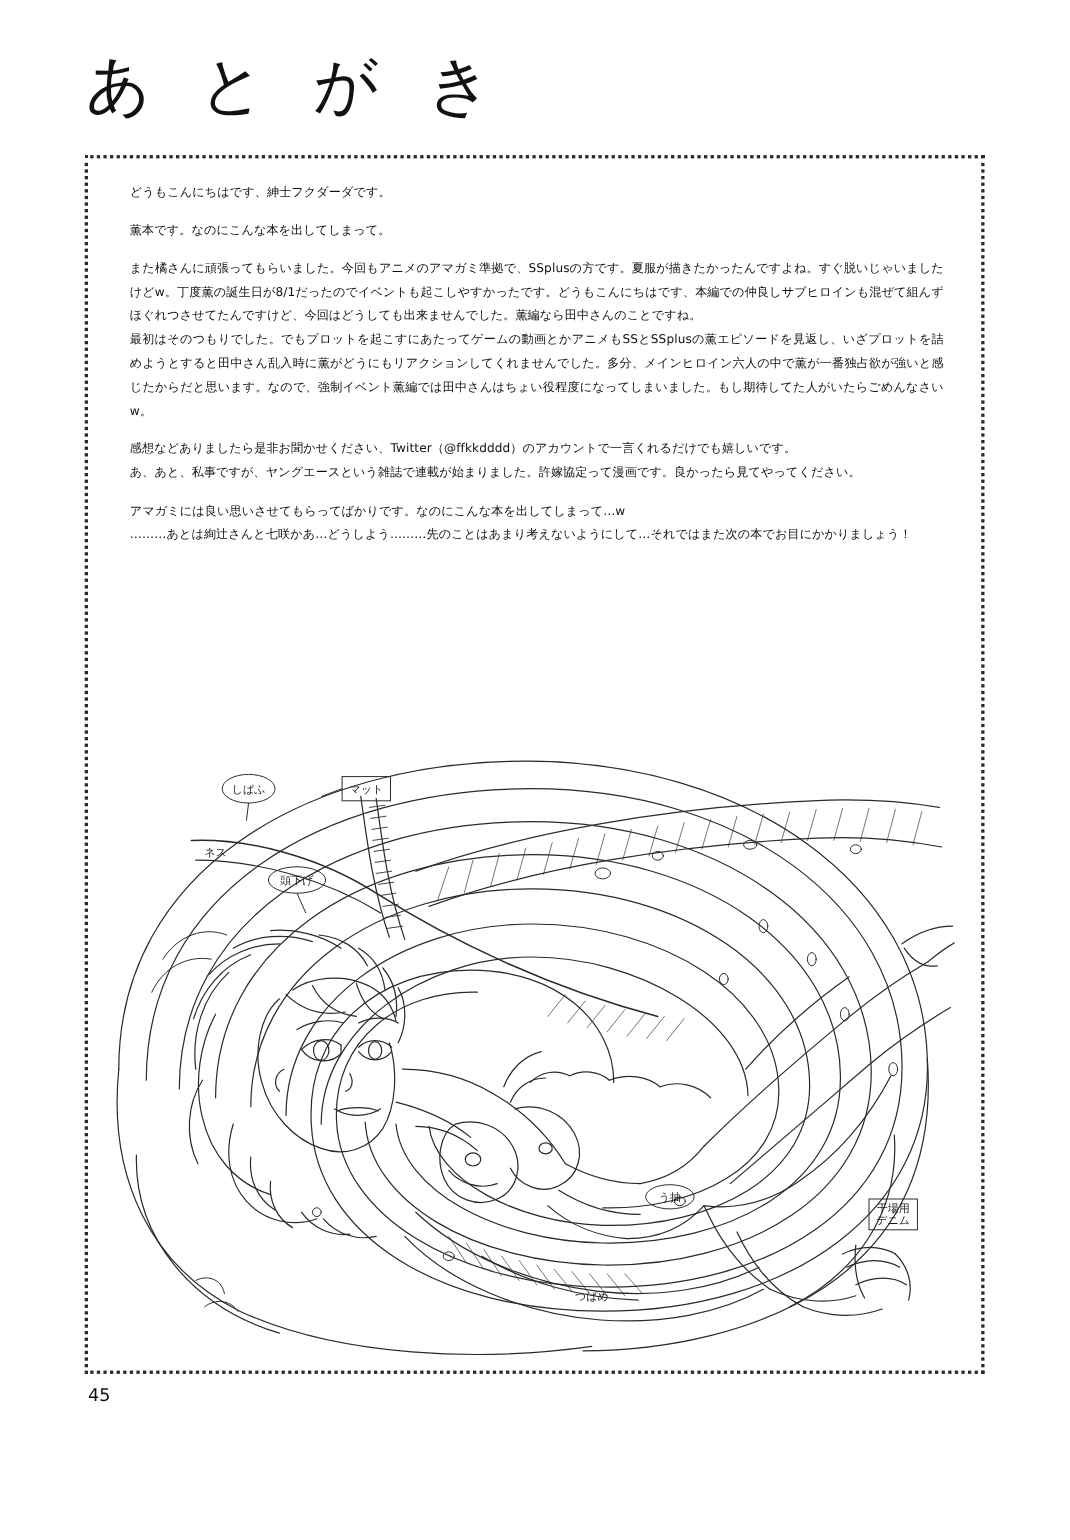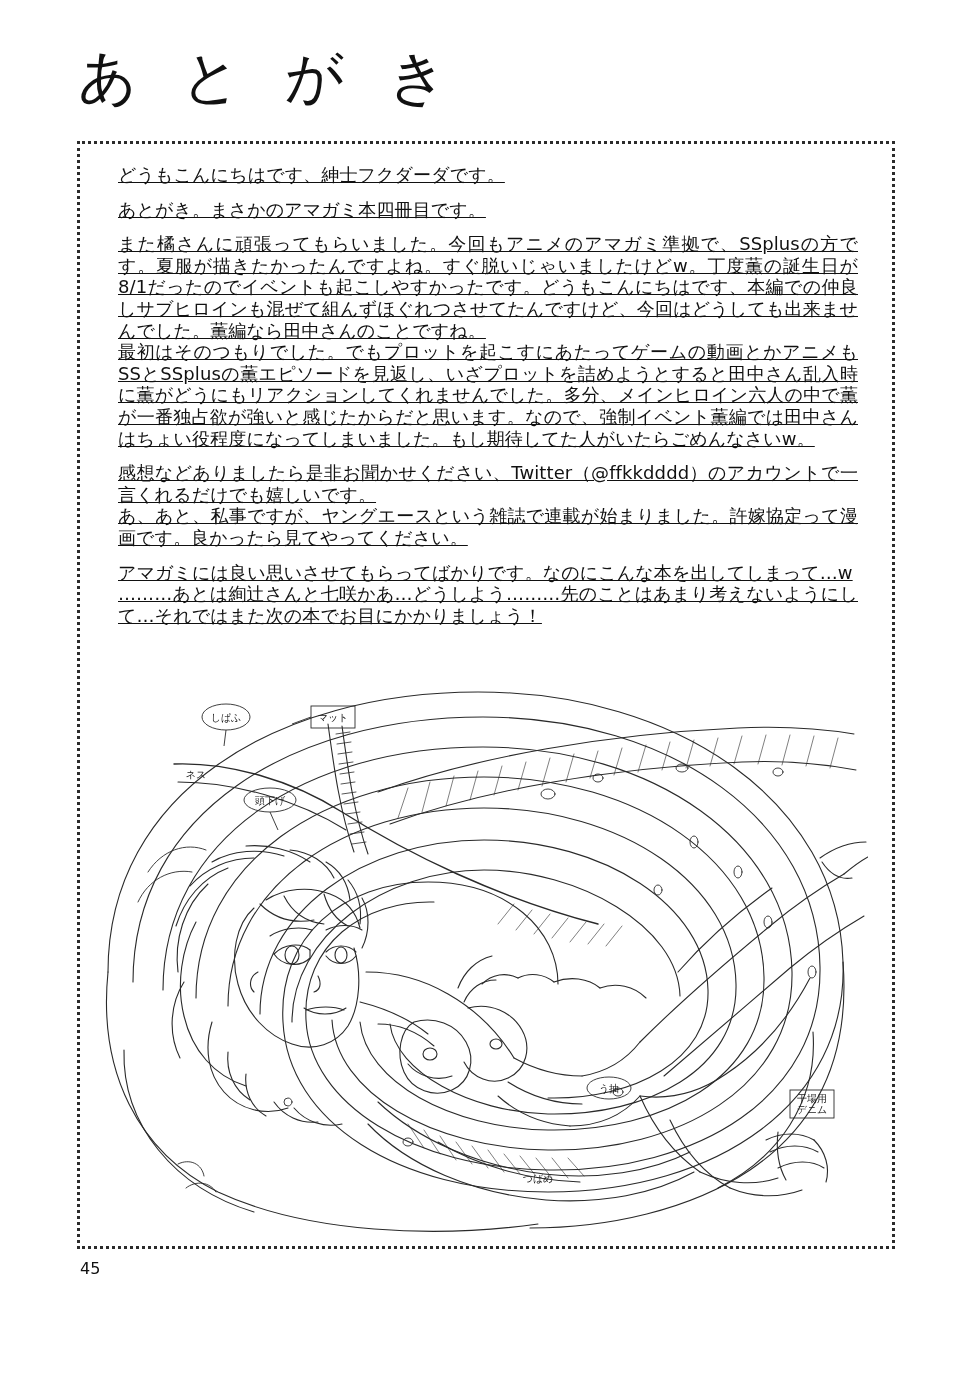--- a/index.html
+++ b/index.html
@@ -57,26 +57,25 @@
     border: 1px solid #ffffff;
     box-sizing: border-box;
   }
 
   
   .afterword {
     position: absolute;
     left: 118px;
     top: 164px;
     width: 740px;
-    font-size: 18px;
+    font-size: 11px;
     line-height: 21.6px;
     color: #111;
     font-family: "DejaVu Sans", sans-serif;
     letter-spacing: 0.1px;
-    text-decoration: underline;
   }
   .afterword p {
     margin: 0 0 13px 0;
     text-align: justify;
   }
   .afterword p.tight {
     margin-bottom: 0;
   }
 
   
@@ -114,21 +113,21 @@
 <div class="page">
 
   <div class="page-title">あとがき</div>
 
   <div class="frame">
     <div class="frame-inner"></div>
   </div>
 
   <div class="afterword">
     <p>どうもこんにちはです、紳士フクダーダです。</p>
-    <p>あとがき。まさかのアマガミ本四冊目です。</p>
+    <p>薫本です。なのにこんな本を出してしまって。</p>
     <p class="tight">また橘さんに頑張ってもらいました。今回もアニメのアマガミ準拠で、SSplusの方です。夏服が描きたかったんですよね。すぐ脱いじゃいましたけどw。丁度薫の誕生日が8/1だったのでイベントも起こしやすかったです。どうもこんにちはです、本編での仲良しサブヒロインも混ぜて組んずほぐれつさせてたんですけど、今回はどうしても出来ませんでした。薫編なら田中さんのことですね。</p>
     <p>最初はそのつもりでした。でもプロットを起こすにあたってゲームの動画とかアニメもSSとSSplusの薫エピソードを見返し、いざプロットを詰めようとすると田中さん乱入時に薫がどうにもリアクションしてくれませんでした。多分、メインヒロイン六人の中で薫が一番独占欲が強いと感じたからだと思います。なので、強制イベント薫編では田中さんはちょい役程度になってしまいました。もし期待してた人がいたらごめんなさいw。</p>
     <p class="tight">感想などありましたら是非お聞かせください、Twitter（@ffkkdddd）のアカウントで一言くれるだけでも嬉しいです。</p>
     <p>あ、あと、私事ですが、ヤングエースという雑誌で連載が始まりました。許嫁協定って漫画です。良かったら見てやってください。</p>
     <p class="tight">アマガミには良い思いさせてもらってばかりです。なのにこんな本を出してしまって…w</p>
     <p>………あとは絢辻さんと七咲かあ…どうしよう………先のことはあまり考えないようにして…それではまた次の本でお目にかかりましょう！</p>
   </div>
 
   <div class="illustration">
     <svg width="790" height="566" viewBox="0 0 790 566" xmlns="http://www.w3.org/2000/svg">

